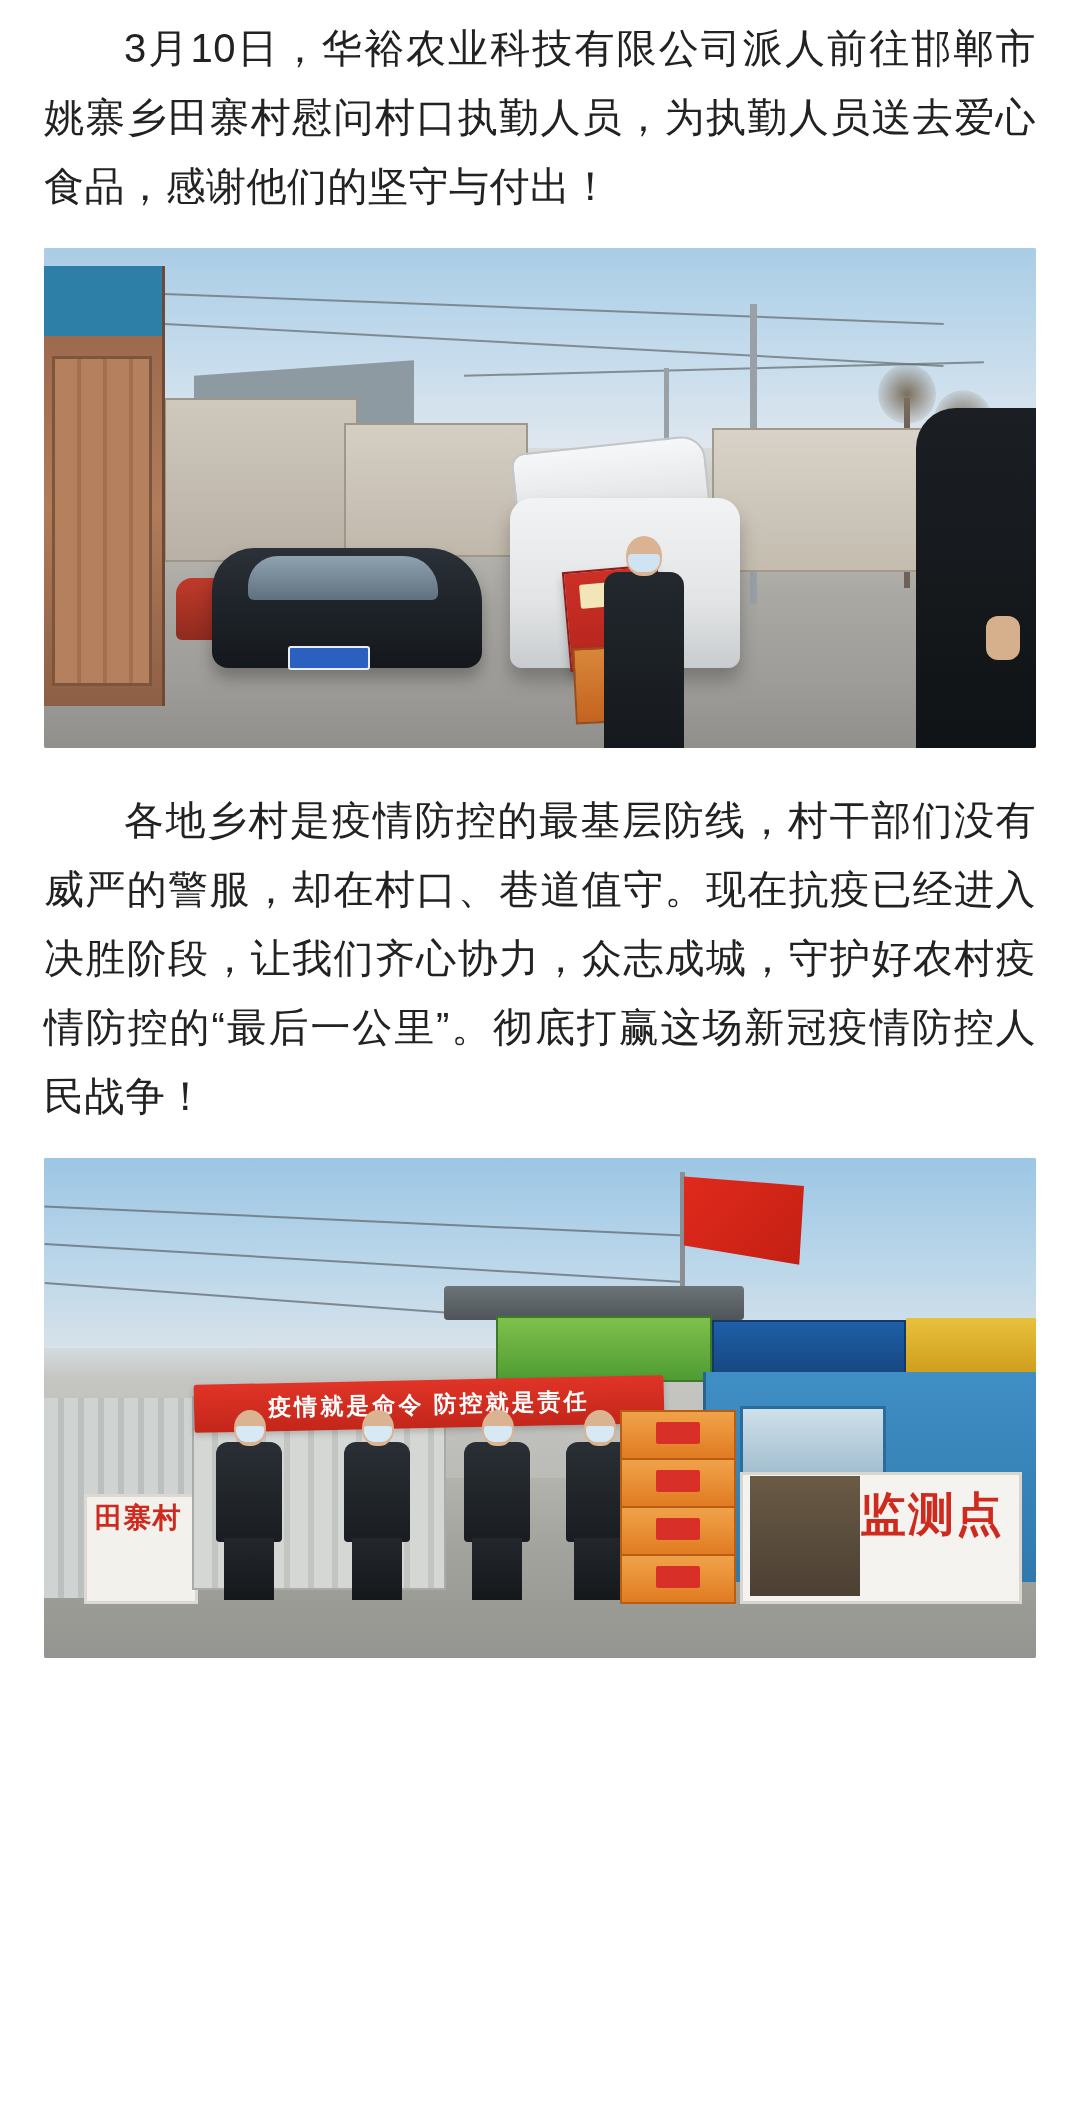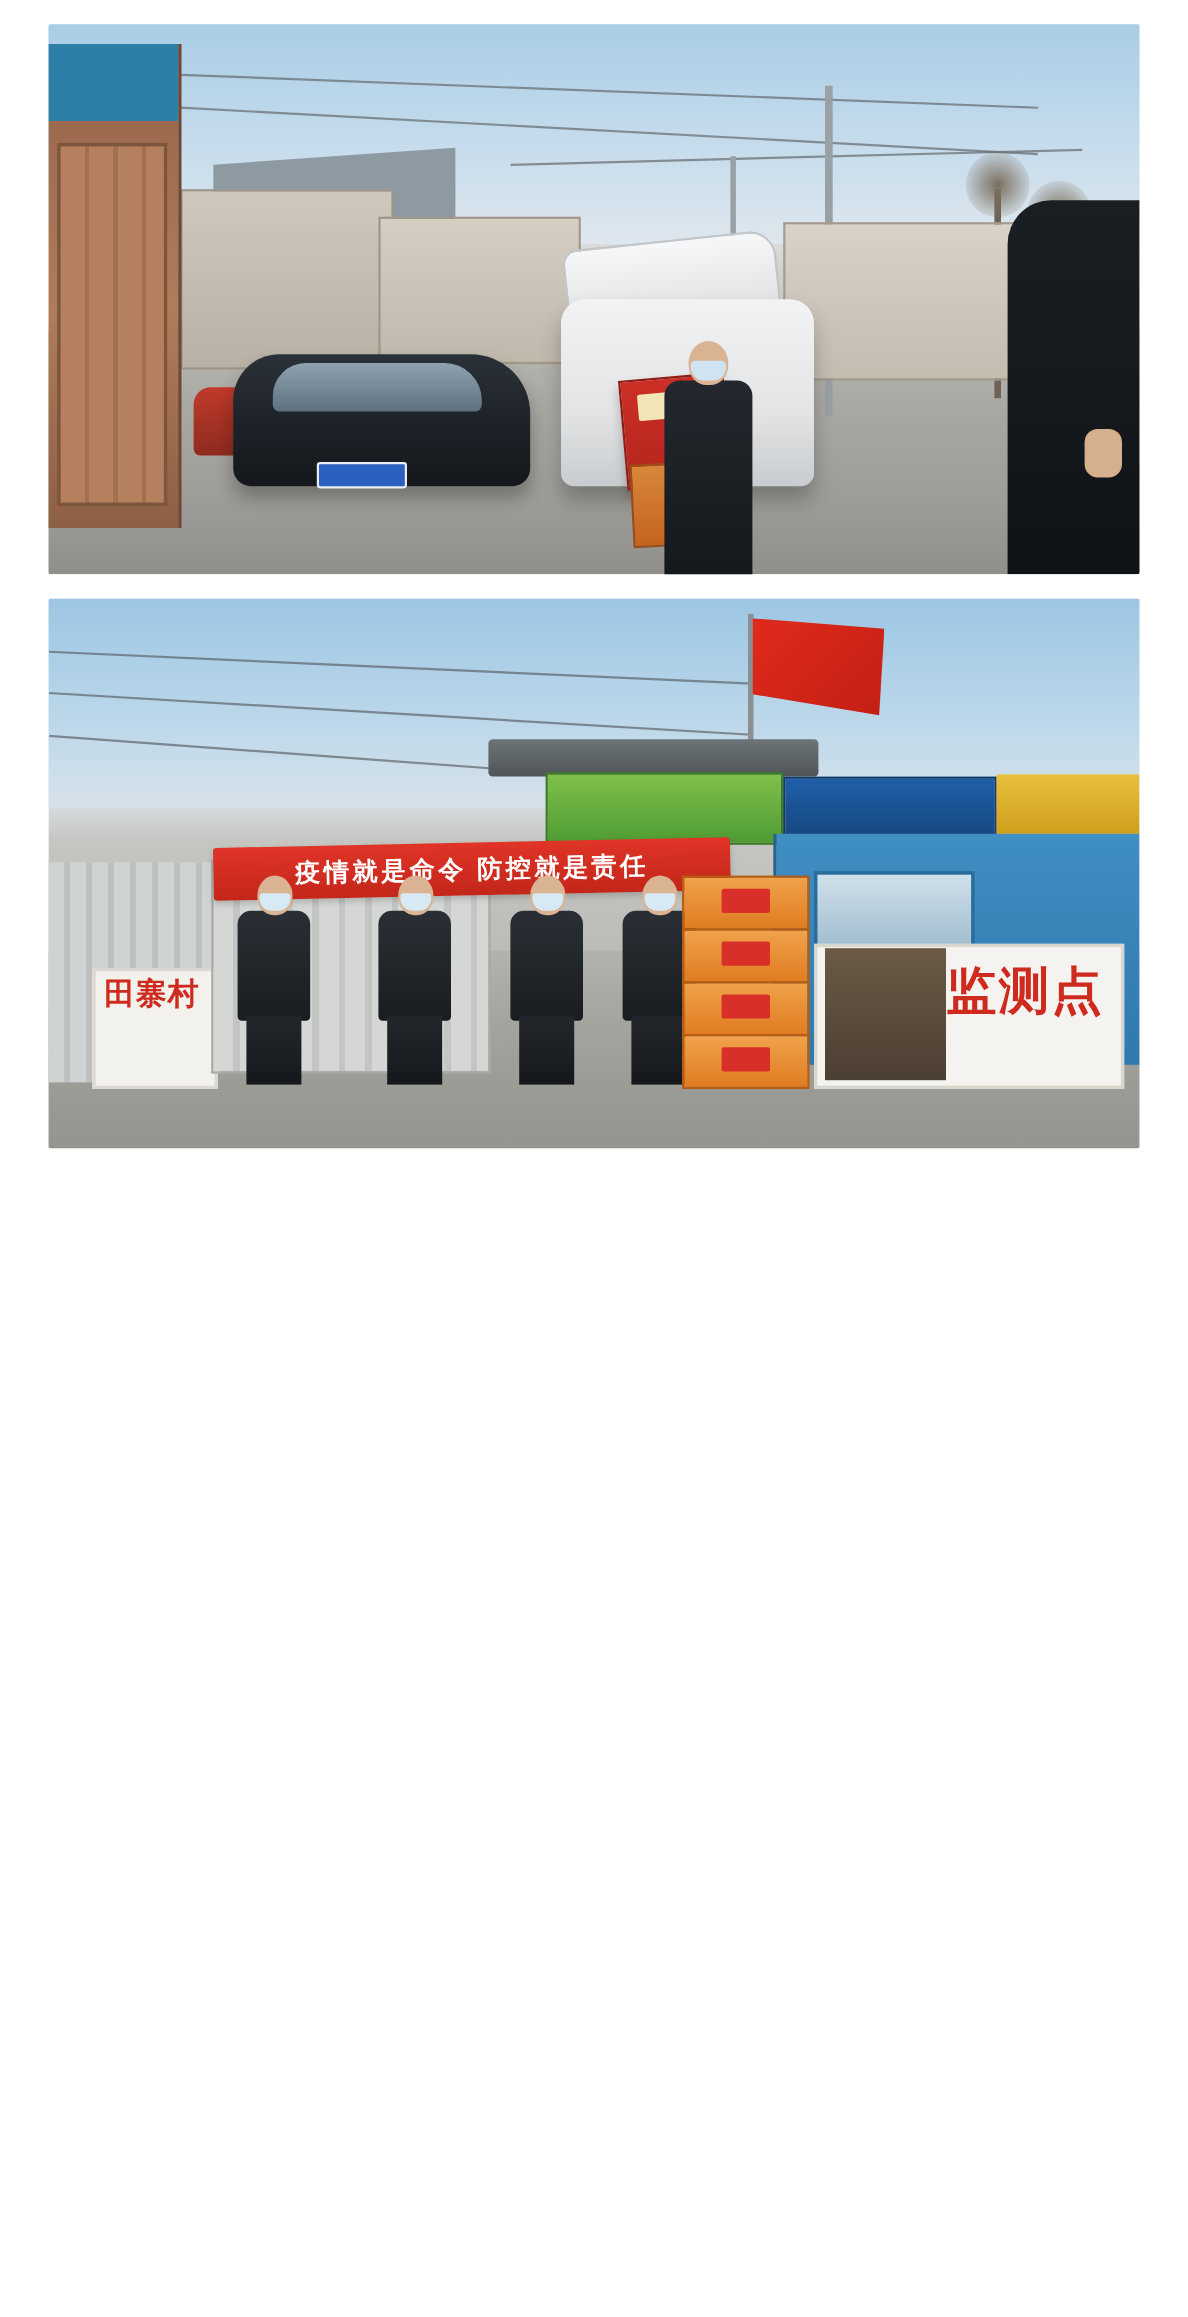--- a/index.html
+++ b/index.html
@@ -316,20 +316,21 @@
   .p2-bench {
     position: absolute; left: 706px; bottom: 62px; width: 110px; height: 120px;
     background: linear-gradient(to bottom,#6a5a46,#4c4033);
   }
 </style>
 </head>
 <body>
 
 <div class="page">
 
+  <p class="para para-1">3月10日，华裕农业科技有限公司派人前往邯郸市姚寨乡田寨村慰问村口执勤人员，为执勤人员送去爱心食品，感谢他们的坚守与付出！</p>
 
   <div class="figure">
     <div class="photo1">
       <div class="p1-sky"></div>
       <div class="p1-road"></div>
 
       <div class="p1-wire" style="left:120px; top:60px; width:780px; transform:rotate(2.2deg);"></div>
       <div class="p1-wire" style="left:120px; top:96px; width:780px; transform:rotate(3.1deg);"></div>
       <div class="p1-wire" style="left:420px; top:120px; width:520px; transform:rotate(-1.5deg);"></div>
 
@@ -360,20 +361,21 @@
         <div class="p1-body"></div>
         <div class="p1-head"></div>
         <div class="p1-mask"></div>
       </div>
 
       <div class="p1-darkfigure"></div>
       <div class="p1-hand"></div>
     </div>
   </div>
 
+  <p class="para para-2">各地乡村是疫情防控的最基层防线，村干部们没有威严的警服，却在村口、巷道值守。现在抗疫已经进入决胜阶段，让我们齐心协力，众志成城，守护好农村疫情防控的“最后一公里”。彻底打赢这场新冠疫情防控人民战争！</p>
 
   <div class="figure">
     <div class="photo2">
       <div class="p2-sky"></div>
       <div class="p2-ground"></div>
 
       <div class="p2-wire" style="left:0; top:62px; width:640px; transform:rotate(2.6deg);"></div>
       <div class="p2-wire" style="left:0; top:104px; width:640px; transform:rotate(3.4deg);"></div>
       <div class="p2-wire" style="left:0; top:146px; width:600px; transform:rotate(4.2deg);"></div>
 

